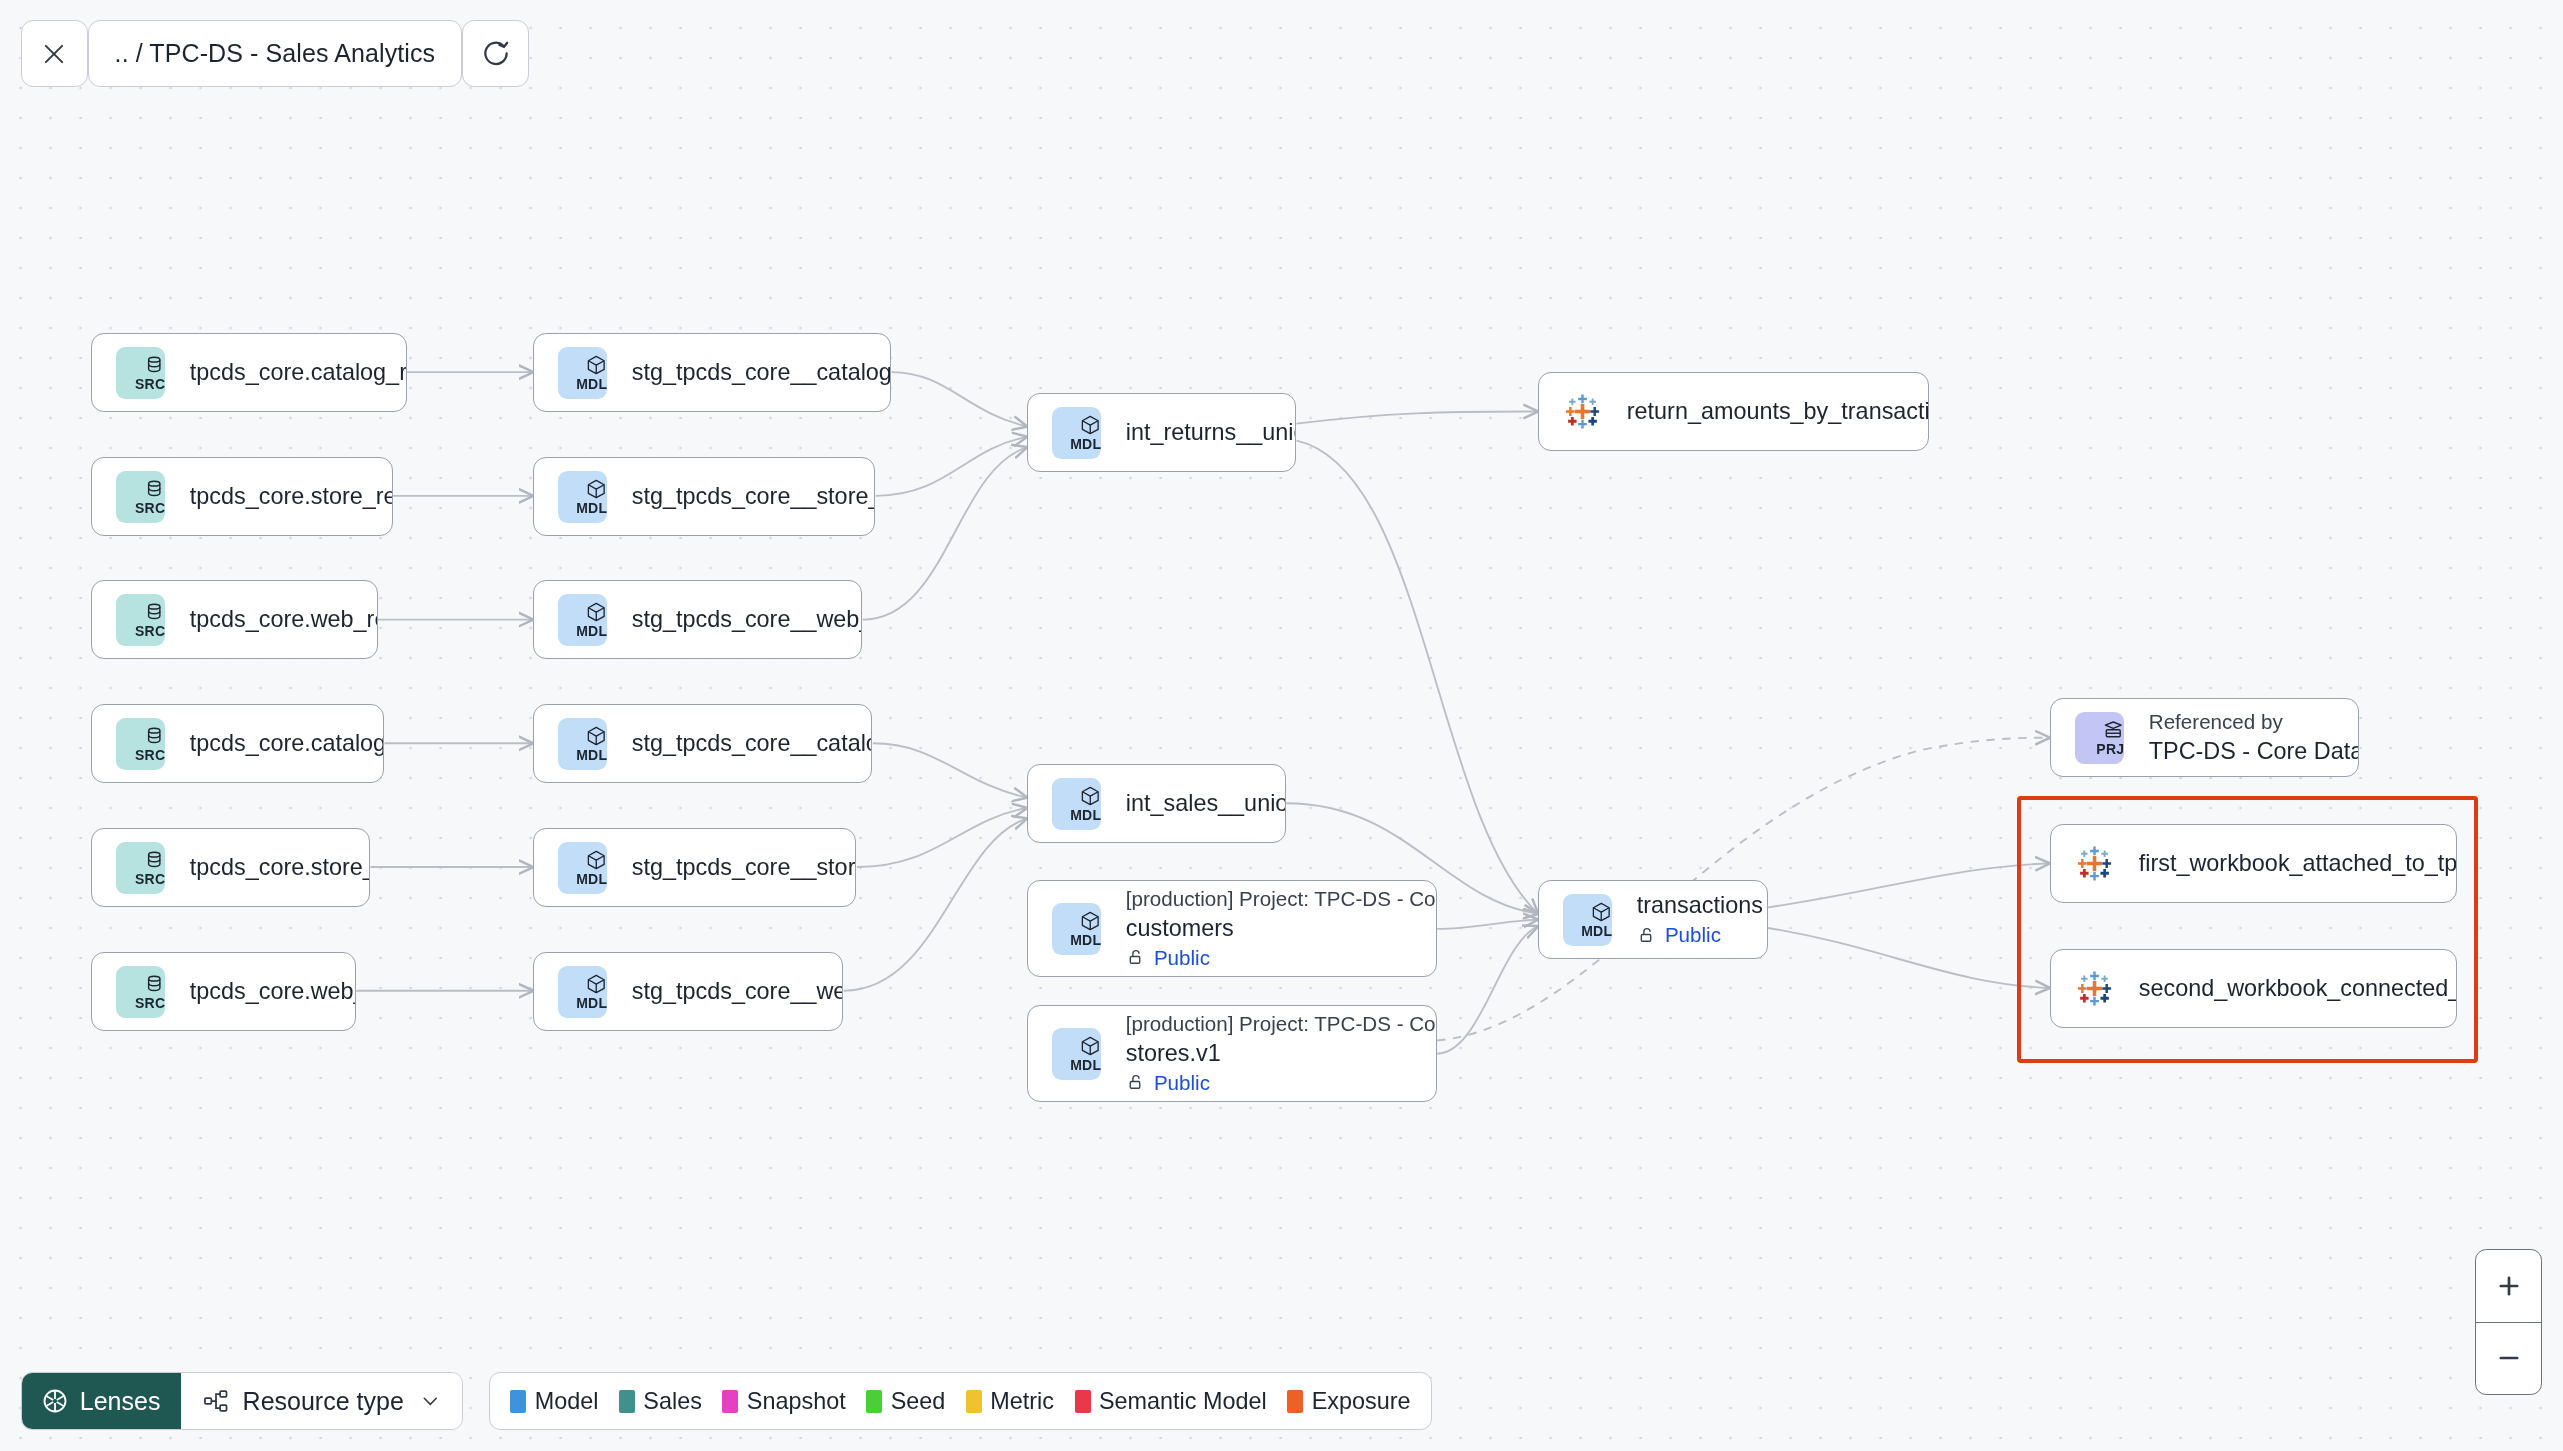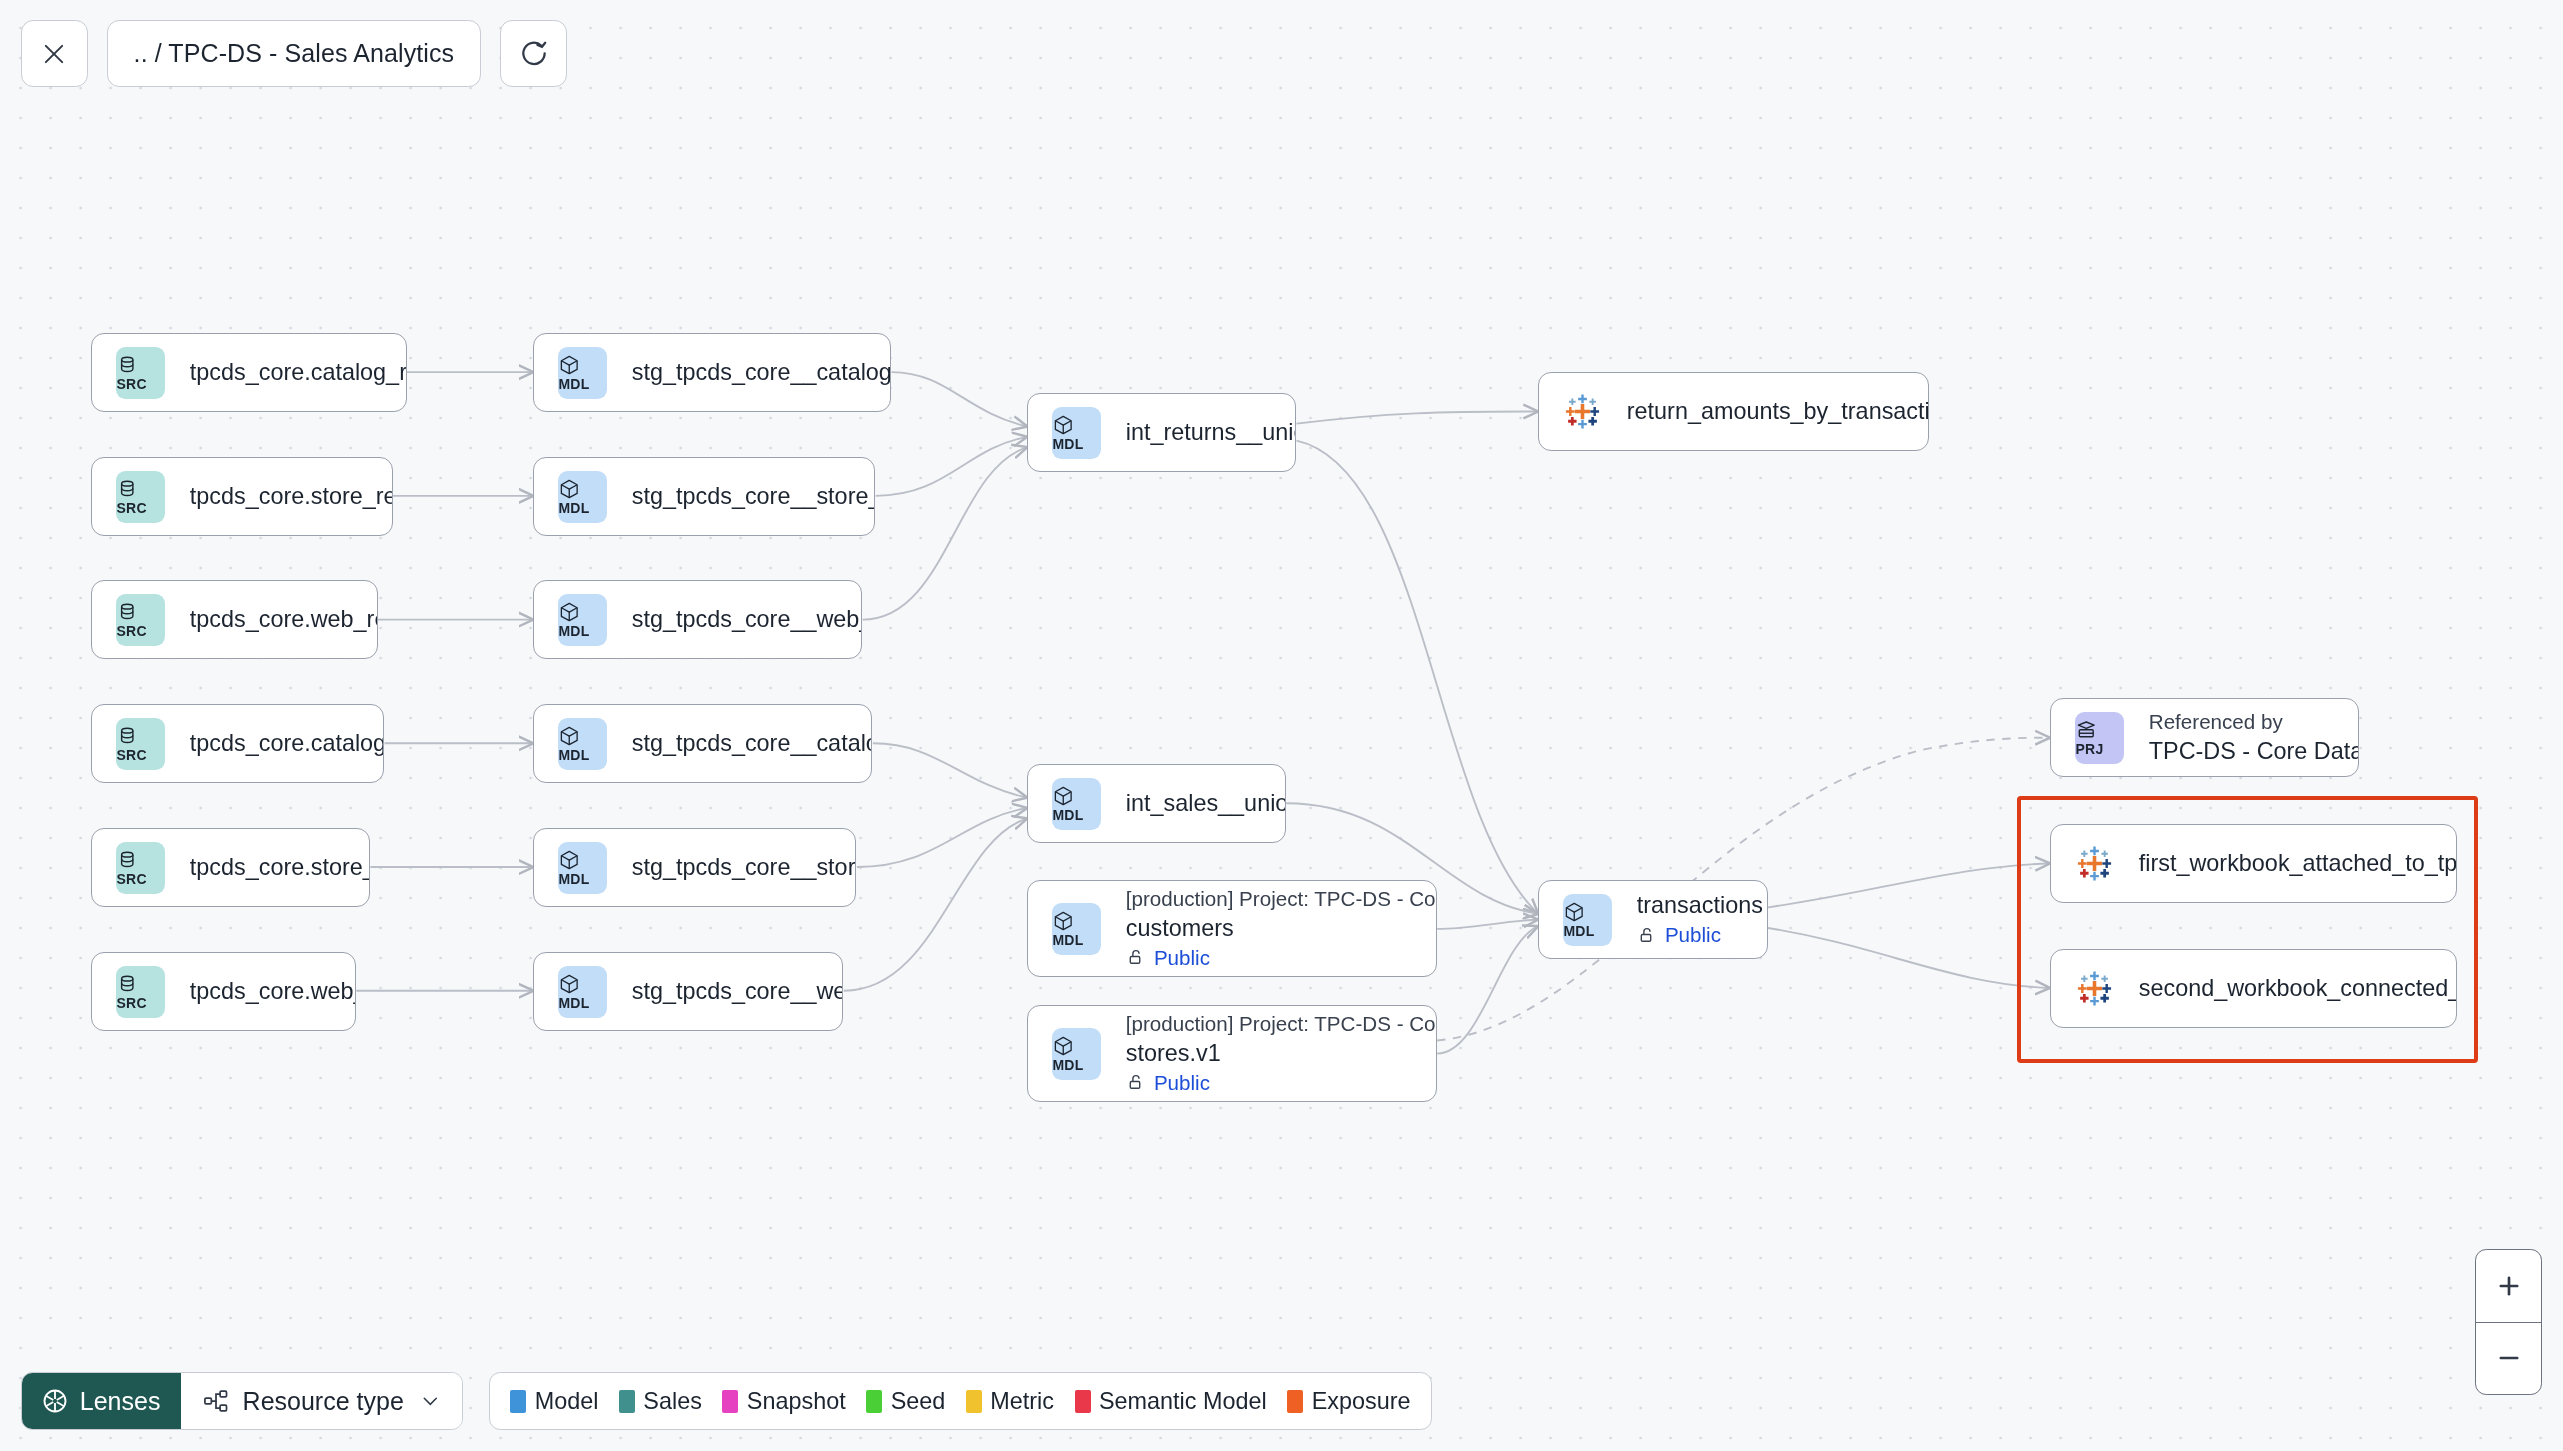--- a/index.html
+++ b/index.html
@@ -14,21 +14,21 @@
     width: 2563px; height: 1451px;
     background-color: #f7f8fa;
     background-image: radial-gradient(circle, #d3d7de 1.5px, transparent 1.6px);
     background-size: 30px 30px;
     background-position: 5.6px 13px;
   }
 
   
   .topbar {
     position: absolute; top: 0; left: 0; width: 2174px; height: 107px;
-    display: flex; align-items: center; gap: 19px;
+    display: flex; align-items: center; 
     padding: 0 20.6px;
     z-index: 30;
     background: transparent;
   }
   .tb-btn {
     background: #ffffff;
     border: 1.5px solid #c9ccd4;
     border-radius: 12.2px;
     display: flex; align-items: center; justify-content: center;
     cursor: pointer;
@@ -66,21 +66,21 @@
     border-radius: 13px;
     display: flex; align-items: center;
     padding-left: 24.4px;
     gap: 24.4px;
     cursor: pointer;
     z-index: 5;
   }
 
   .badge {
     width: 49px; height: 52px; border-radius: 9.4px;
-    display: flex; flex-direction: column; align-items: flex-start; justify-content: center;
+    display: flex; flex-direction: column; align-items: flex-end; justify-content: center;
     gap: 0.9px; flex: 0 0 auto;
   }
   .badge.src { background: #b6e3e0; }
   .badge.mdl { background: #c1ddf7; }
   .badge.prj { background: #c3c5f5; }
   .badge-label {
     font-size: 14px; font-weight: 600; color: #1c2430; letter-spacing: 0.3px;
     line-height: 1;
   }
   .node-text { display: flex; flex-direction: column; justify-content: center; gap: 3.7px; overflow: hidden; }

